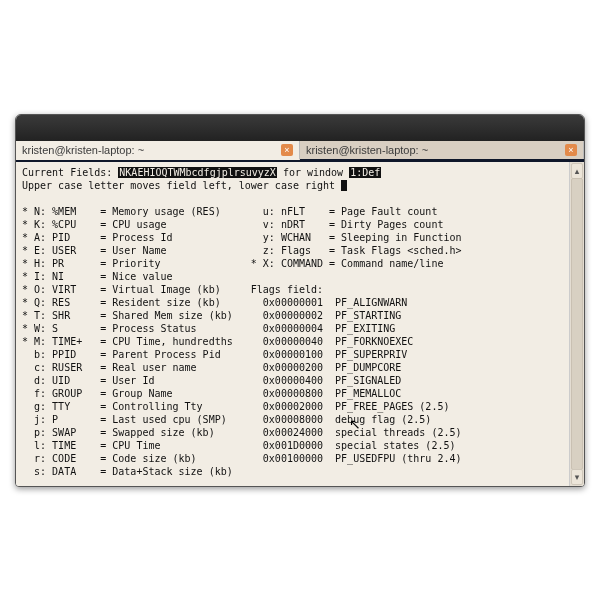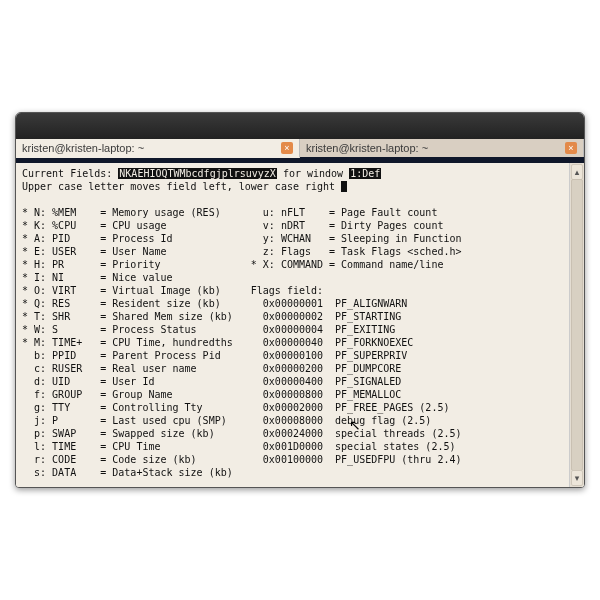--- a/index.html
+++ b/index.html
@@ -21,21 +21,21 @@
     background: #fff;
     overflow: hidden;
   }
   .titlebar {
     background: linear-gradient(#3a3a3a, #222);
     height: 26px;
   }
   .tabbar {
     display: flex;
     background: #d9cfc2;
-    border-bottom: 6px solid #0f172a;
+    border-bottom: 3px solid #0f172a;
     font-size: 11px;
     color: #3a3a3a;
   }
   .tab {
     flex: 1;
     display: flex;
     align-items: center;
     padding: 3px 6px;
     border-right: 1px solid #bbb;
     gap: 4px;

